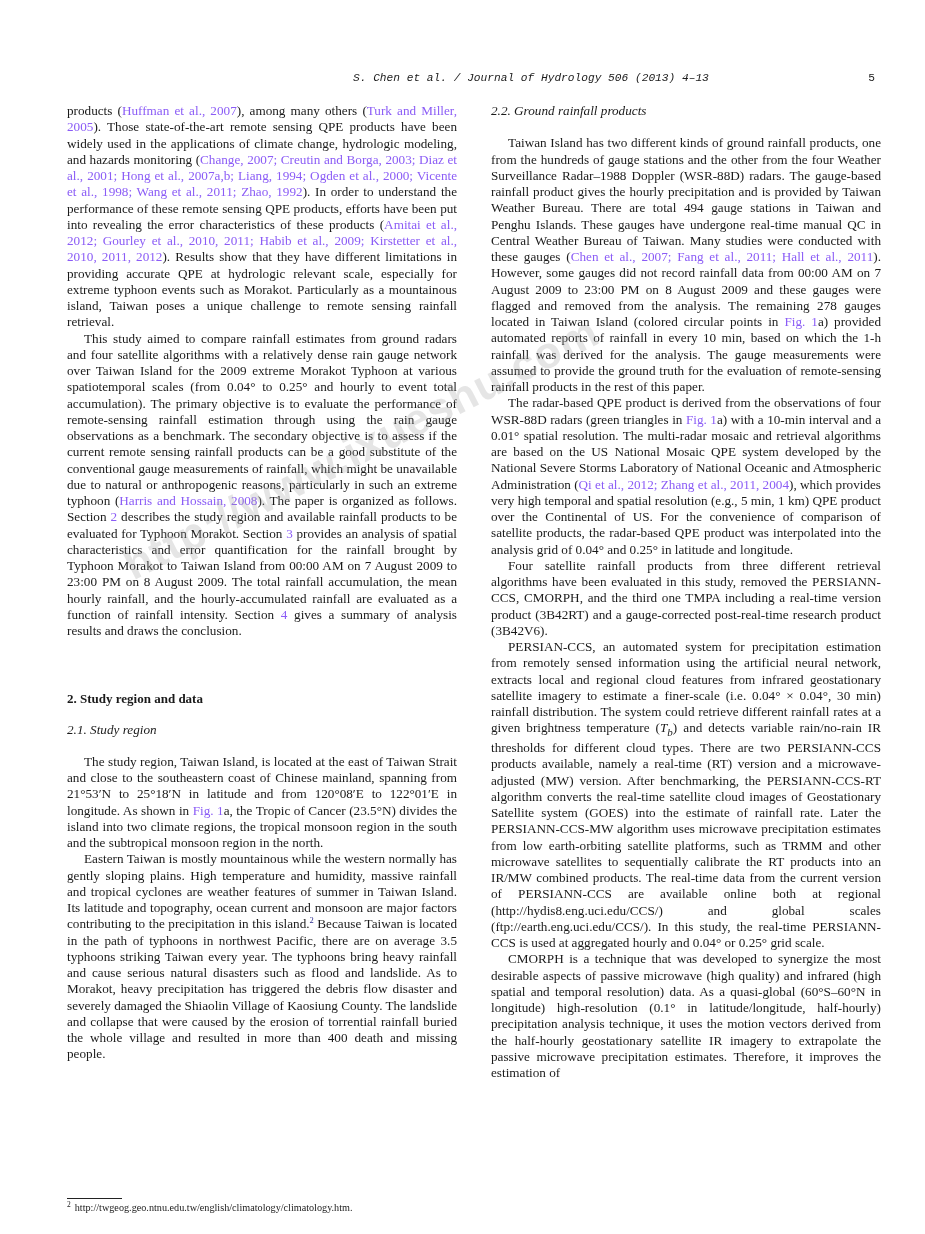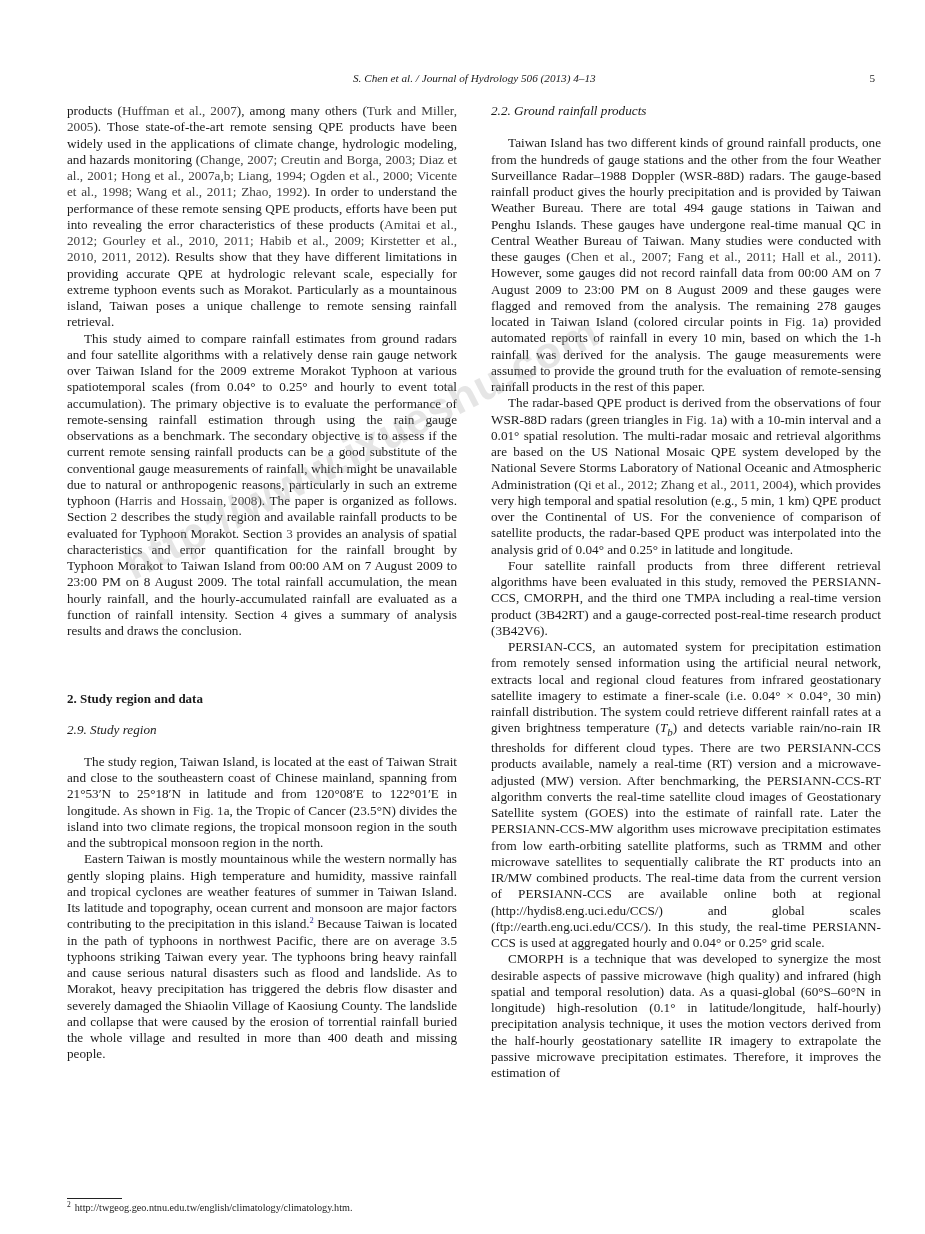--- a/index.html
+++ b/index.html
@@ -1,33 +1,33 @@
 <!DOCTYPE html>
 <html><head>
 <meta charset="utf-8">
 <style>
   html, body { margin:0; padding:0; background:#ffffff; }
   body { width:925px; height:1234px; position:relative; overflow:hidden;
          font-family:"Liberation Sans", "DejaVu Sans", sans-serif; color:#1a1a1a; }
   .page { position:absolute; left:0; top:0; width:925px; height:1234px; }
   .running-head { position:absolute; top:72px; left:0; width:925px; height:16px;
-                  font-family:Liberation Serif, serif; font-size:11.2px; }
+                  font-family:Liberation Mono, monospace; font-size:11.2px; }
   .running-head .title { position:absolute; left:353px; font-style:italic; }
   .running-head .pageno { position:absolute; right:50px; }
   .col { position:absolute; top:103px; width:390px;
          font-family:"Liberation Serif", "DejaVu Serif", serif;
          font-size:13.2px; line-height:16.25px; text-align:justify; hyphens:auto; }
   .col.left { left:67px; }
   .col.right { left:491px; }
   .col p { margin:0; text-indent:17px; }
   .col p.noindent { text-indent:0; }
   .sec-head { font-weight:bold; margin:52px 0 14px 0; font-size:13px; }
   .subsec-head { font-style:italic; margin:0 0 16px 0; }
   .subsec-head.spaced { margin-top:16px; }
-  a.ref { color:#404040; text-decoration:none; }
+  a.ref { color:#8b5cf6; text-decoration:none; }
   sup { font-size:8.5px; color:#2a2a8c; line-height:0; }
   .footnote { position:absolute; left:67px; top:1154px; width:390px;
               font-family:"Liberation Serif", serif; font-size:10.2px;margin-top:44px; }
   .footnote-rule { width:55px; border-top:1px solid #222; margin-bottom:3px; }
   .footnote sup { color:#1a1a1a; font-size:7.5px; margin-right:4px; }
   .watermark { position:absolute; left:115px; top:545px;
                font-family:"Liberation Sans", sans-serif; font-size:44px; font-weight:bold;
                color:rgba(160,160,160,0.28); transform:rotate(-27deg); transform-origin:left top;
                white-space:nowrap; pointer-events:none; letter-spacing:1px; }
 </style>
@@ -40,21 +40,21 @@
     <span class="title">S. Chen et al. / Journal of Hydrology 506 (2013) 4–13</span>
     <span class="pageno">5</span>
   </div>
 
   <div class="col left">
     <p class="noindent"><span>products (</span><a class="ref">Huffman et al., 2007</a><span>), among many others (</span><a class="ref">Turk and Miller, 2005</a><span>). Those state-of-the-art remote sensing QPE products have been widely used in the applications of climate change, hydrologic modeling, and hazards monitoring (</span><a class="ref">Change, 2007; Creutin and Borga, 2003; Diaz et al., 2001; Hong et al., 2007a,b; Liang, 1994; Ogden et al., 2000; Vicente et al., 1998; Wang et al., 2011; Zhao, 1992</a><span>). In order to understand the performance of these remote sensing QPE products, efforts have been put into revealing the error characteristics of these products (</span><a class="ref">Amitai et al., 2012; Gourley et al., 2010, 2011; Habib et al., 2009; Kirstetter et al., 2010, 2011, 2012</a><span>). Results show that they have different limitations in providing accurate QPE at hydrologic relevant scale, especially for extreme typhoon events such as Morakot. Particularly as a mountainous island, Taiwan poses a unique challenge to remote sensing rainfall retrieval.</span></p>
 
     <p><span>This study aimed to compare rainfall estimates from ground radars and four satellite algorithms with a relatively dense rain gauge network over Taiwan Island for the 2009 extreme Morakot Typhoon at various spatiotemporal scales (from 0.04° to 0.25° and hourly to event total accumulation). The primary objective is to evaluate the performance of remote-sensing rainfall estimation through using the rain gauge observations as a benchmark. The secondary objective is to assess if the current remote sensing rainfall products can be a good substitute of the conventional gauge measurements of rainfall, which might be unavailable due to natural or anthropogenic reasons, particularly in such an extreme typhoon (</span><a class="ref">Harris and Hossain, 2008</a><span>). The paper is organized as follows. Section </span><a class="ref">2</a><span> describes the study region and available rainfall products to be evaluated for Typhoon Morakot. Section </span><a class="ref">3</a><span> provides an analysis of spatial characteristics and error quantification for the rainfall brought by Typhoon Morakot to Taiwan Island from 00:00 AM on 7 August 2009 to 23:00 PM on 8 August 2009. The total rainfall accumulation, the mean hourly rainfall, and the hourly-accumulated rainfall are evaluated as a function of rainfall intensity. Section </span><a class="ref">4</a><span> gives a summary of analysis results and draws the conclusion.</span></p>
 
     <div class="sec-head">2. Study region and data</div>
-    <div class="subsec-head">2.9. Study region</div>
+    <div class="subsec-head">2.1. Study region</div>
 
     <p><span>The study region, Taiwan Island, is located at the east of Taiwan Strait and close to the southeastern coast of Chinese mainland, spanning from 21°53′N to 25°18′N in latitude and from 120°08′E to 122°01′E in longitude. As shown in </span><a class="ref">Fig. 1</a><span>a, the Tropic of Cancer (23.5°N) divides the island into two climate regions, the tropical monsoon region in the south and the subtropical monsoon region in the north.</span></p>
 
     <p><span>Eastern Taiwan is mostly mountainous while the western normally has gently sloping plains. High temperature and humidity, massive rainfall and tropical cyclones are weather features of summer in Taiwan Island. Its latitude and topography, ocean current and monsoon are major factors contributing to the precipitation in this island.</span><sup>2</sup><span> Because Taiwan is located in the path of typhoons in northwest Pacific, there are on average 3.5 typhoons striking Taiwan every year. The typhoons bring heavy rainfall and cause serious natural disasters such as flood and landslide. As to Morakot, heavy precipitation has triggered the debris flow disaster and severely damaged the Shiaolin Village of Kaosiung County. The landslide and collapse that were caused by the erosion of torrential rainfall buried the whole village and resulted in more than 400 death and missing people.</span></p>
   </div>
 
   <div class="footnote">
     <div class="footnote-rule"></div>
     <sup>2</sup><span>http://twgeog.geo.ntnu.edu.tw/english/climatology/climatology.htm.</span>
   </div>

